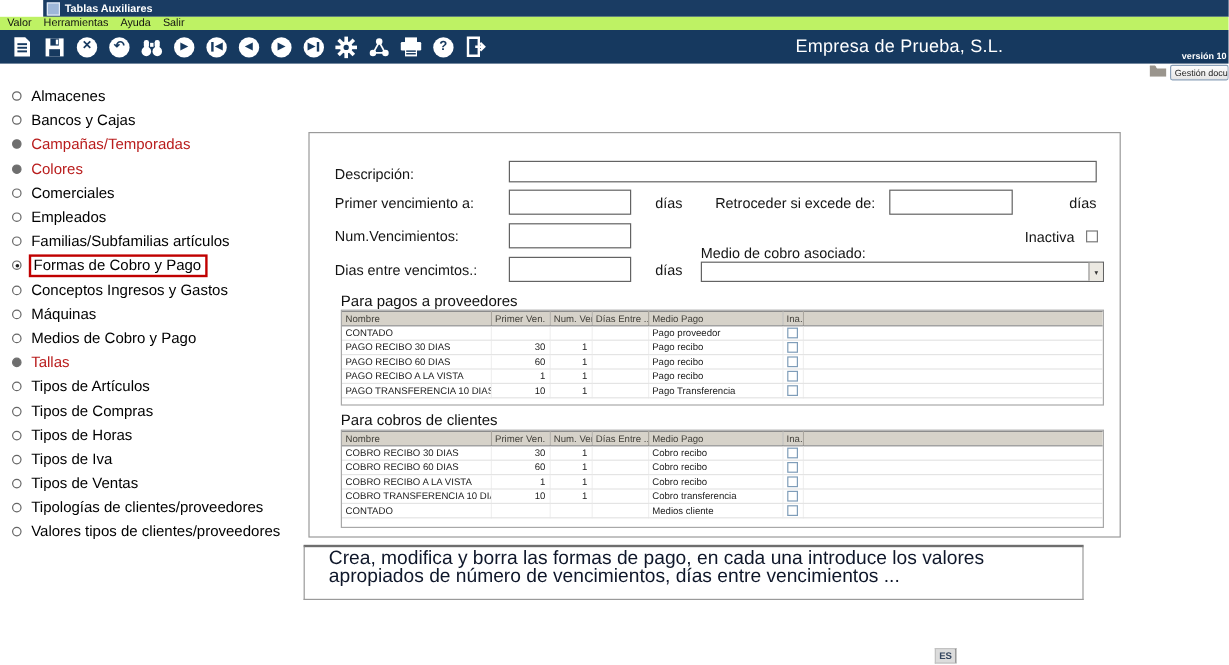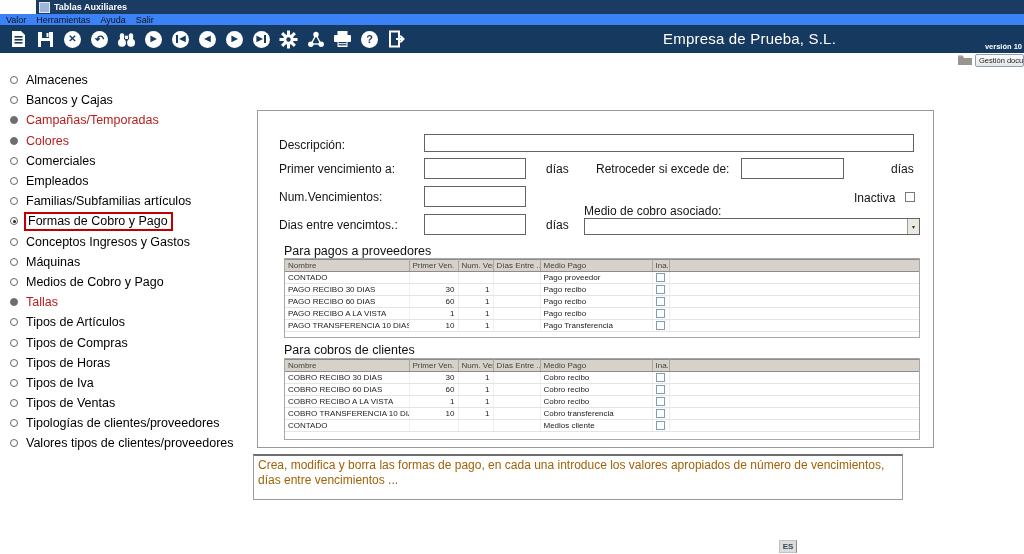--- a/index.html
+++ b/index.html
@@ -4,22 +4,22 @@
 <style>
   html,body{margin:0;padding:0;background:#fff;}
   #screen{position:relative;width:1024px;height:554px;background:#fff;overflow:hidden;
           font-family:"Liberation Sans",sans-serif;}
 
   
   .titlebar{position:absolute;left:0;top:0;width:1024px;height:14px;background:#1a3c63;
             display:flex;align-items:center;padding-left:3px;box-sizing:border-box;margin-left:36px;}
   .appicon{width:9px;height:9px;background:#9db6d8;border:1px solid #dfe8f4;margin-right:4px;}
   .ttext{color:#fff;font-size:9px;font-weight:bold;white-space:nowrap;}
-  .menubar{position:absolute;left:0;top:14px;width:1024px;height:11px;background:#3b82f6;
-           display:flex;align-items:center;font-size:9px;color:#111;padding-left:2px;box-sizing:border-box;}
+  .menubar{position:absolute;left:0;top:14px;width:1024px;height:11px;background:#bef264;
+           display:flex;align-items:flex-start;font-size:9px;color:#111;padding-left:2px;box-sizing:border-box;}
   .menu-item{padding:0 6px 0 4px;}
   .toolbar{position:absolute;left:0;top:25px;width:1024px;height:28px;background:#16395f;
            display:flex;align-items:center;padding-left:9px;gap:8px;box-sizing:border-box;}
   .tb-icon{width:19px;height:19px;display:flex;align-items:center;justify-content:center;flex:0 0 auto;}
   .tb-circle{width:17px;height:17px;border-radius:50%;background:#fff;color:#16395f;
              font-size:9px;font-weight:bold;display:flex;align-items:center;justify-content:center;line-height:1;}
   .tb-circle .bar{display:inline-block;width:2px;height:8px;background:#16395f;margin:0 1px;}
   .company{position:absolute;left:663px;top:30px;color:#fff;font-size:15px;letter-spacing:.2px;white-space:nowrap;}
   .version{position:absolute;right:2px;top:42px;color:#fff;font-size:7.5px;font-weight:bold;white-space:nowrap;}
   .docmgmt{position:absolute;top:51px;right:0;display:flex;align-items:center;gap:3px;}
@@ -61,22 +61,22 @@
            white-space:nowrap;overflow:hidden;}
   .grid th.filler{border-right:none;}
   .grid td{height:11px;font-size:8px;color:#1c1c1c;padding:0 3px;border-bottom:1px solid #e4e4e4;
            border-right:1px solid #f0f0f0;white-space:nowrap;overflow:hidden;}
   .grid td.filler{border-right:none;}
   .grid td.num{text-align:right;}
   .cbx{width:7px;height:7px;border:1px solid #7f9db9;margin:0 auto;background:#fff;}
 
   
   .redbox{position:absolute;left:253px;top:454px;width:650px;height:46px;border:1px solid #9a9a9a;
-          border-top:2px solid #6e6e6e;box-sizing:border-box;color:#a16207;font-size:12px;
-          line-height:15px;padding:2px 4px;}
+          border-top:2px solid #6e6e6e;box-sizing:border-box;color:#0f172a;font-size:16px;
+          line-height:15px;padding:2px 20px;}
   .lang{position:absolute;left:779px;top:540px;width:18px;height:13px;background:#dcdcdc;
         border:1px solid #c2c2c2;border-right-color:#8a8a8a;font-size:8px;font-weight:bold;color:#33455e;
         display:flex;align-items:center;justify-content:center;box-sizing:border-box;}
 </style>
 </head>
 <body>
 
 <div id="screen">
 
   <div class="titlebar">

